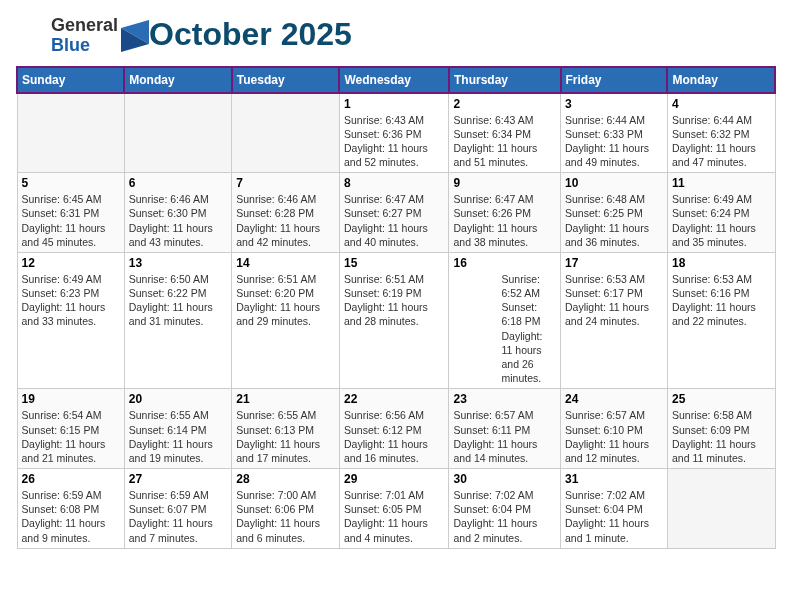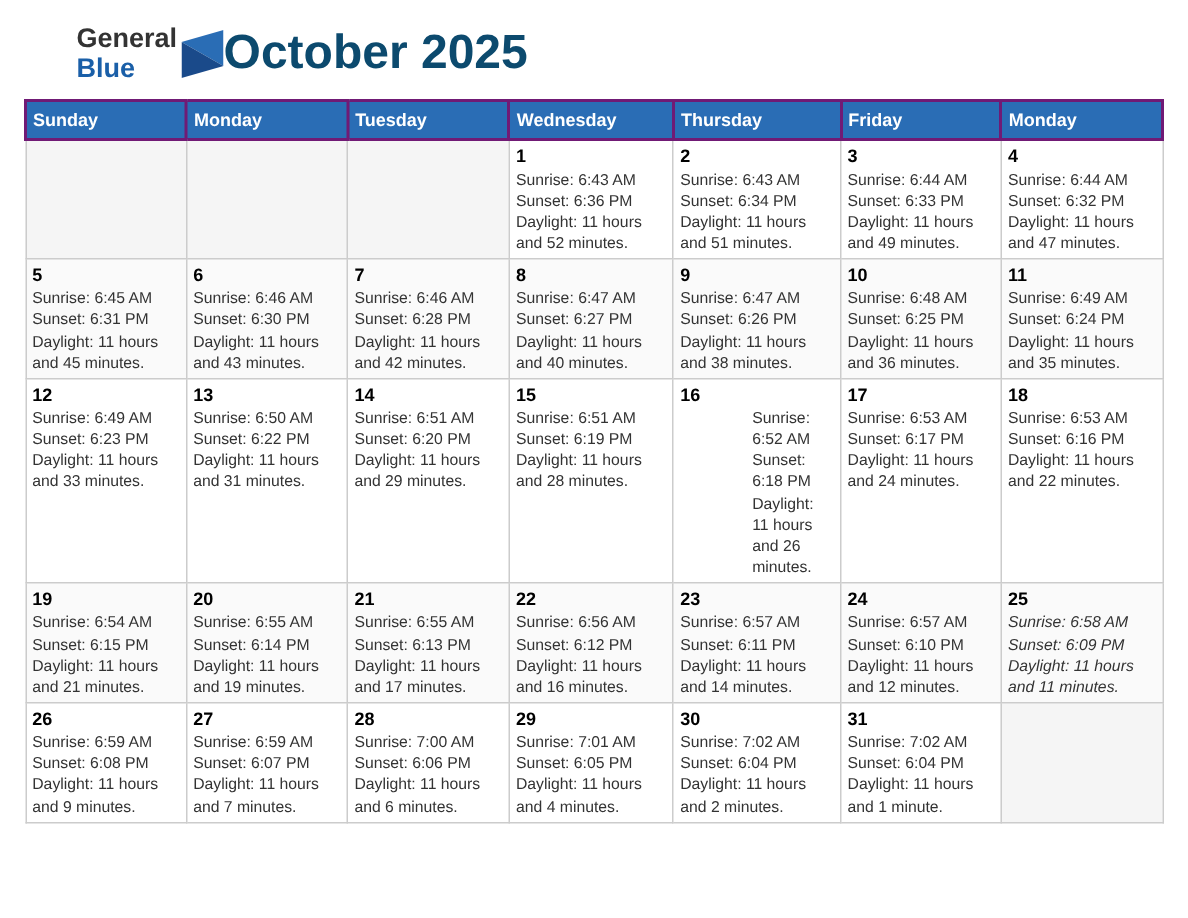--- a/index.html
+++ b/index.html
@@ -287,21 +287,21 @@
         </td>
         <td>
           <div class="day-num">24</div>
           <div class="day-info" style="white-space: pre-line;">Sunrise: 6:57 AM
 Sunset: 6:10 PM
 Daylight: 11 hours
 and 12 minutes.</div>
         </td>
         <td>
           <div class="day-num">25</div>
-          <div class="day-info" style="white-space: pre-line; font-style: italic;">Sunrise: 6:58 AM
+          <div class="day-info" style="white-space: pre-line;">Sunrise: 6:58 AM
 Sunset: 6:09 PM
 Daylight: 11 hours
 and 11 minutes.</div>
         </td>
       </tr>
       <tr>
         <td>
           <div class="day-num">26</div>
           <div class="day-info" style="white-space: pre-line;">Sunrise: 6:59 AM
 Sunset: 6:08 PM

